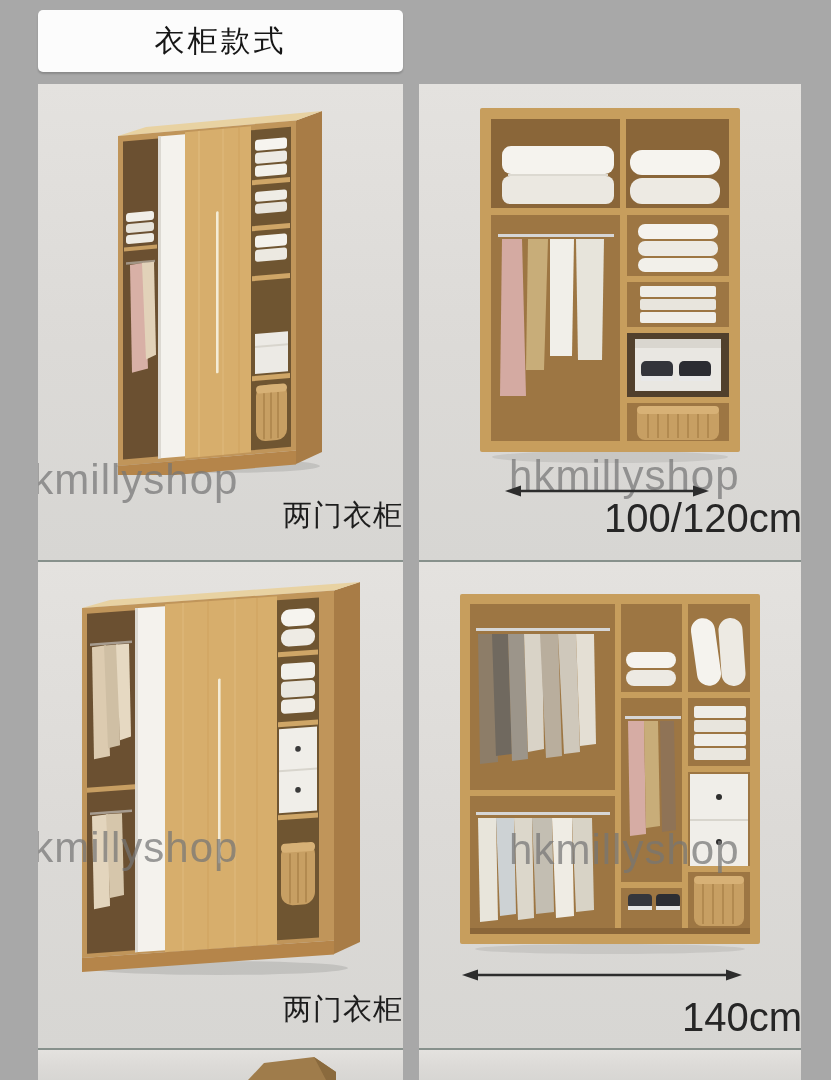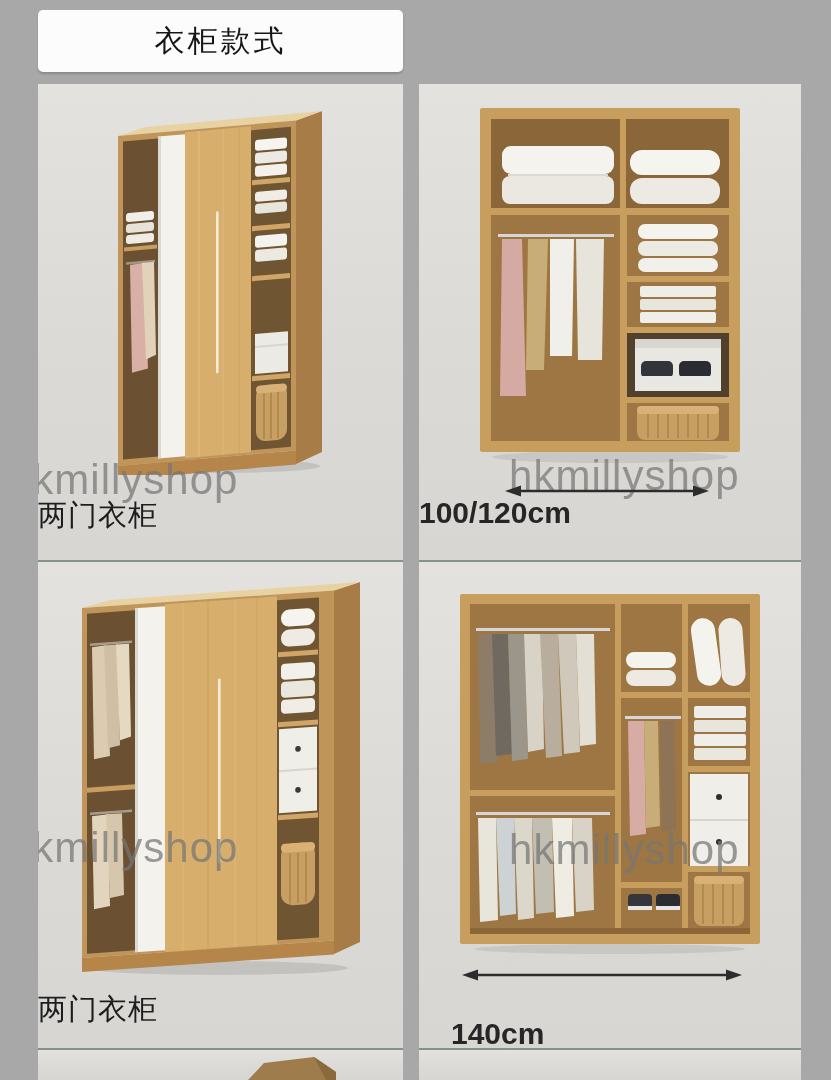--- a/index.html
+++ b/index.html
@@ -29,24 +29,24 @@
   .card-2 { top:562px;  height:486px; }
   .card-3 { top:1050px; height:30px;  }
 
   .divider { position:absolute; left:0; right:0; height:2px; background:#87918c; }
   .div-1 { top:560px; }
   .div-2 { top:1048px; }
 
   .photo { position:absolute; }
 
   .caption {
-    position:absolute; left:0; right:0; text-align:left;
+    position:absolute; left:0; right:0; text-align:right;
     color:#1d1d1d; font-size:29px; letter-spacing:1px;
   }
-  .caption-dim { font-size:30px; color:#262626; letter-spacing:0;font-weight:bold; }
+  .caption-dim { font-size:40px; color:#262626; letter-spacing:0; }
 
   .watermark {
     position:absolute; font-size:42px; color:#767676; opacity:0.72;
     letter-spacing:1px; white-space:nowrap; font-weight:400;
   }
   .wm-edge { left:-30px; }
   .wm-center { left:50%; transform:translateX(-44%); }
 
   .arrow-svg { position:absolute; }
 
@@ -286,21 +286,21 @@
         <rect x="262" y="290" width="2" height="40" fill="#b28a50"></rect>
         <rect x="272" y="290" width="2" height="40" fill="#b28a50"></rect>
         <rect x="10" y="334" width="280" height="6" fill="#8a6639"></rect>
       </svg>
       <div class="watermark wm-center" style="top:264px;">hkmillyshop</div>
       <svg class="arrow-svg" style="left:43px; top:406px;" width="280" height="14" viewBox="0 0 280 14">
         <line x1="10" y1="7" x2="270" y2="7" stroke="#2d2d2d" stroke-width="2.6"></line>
         <polygon points="0,7 16,1.5 16,12.5" fill="#2d2d2d"></polygon>
         <polygon points="280,7 264,1.5 264,12.5" fill="#2d2d2d"></polygon>
       </svg>
-      <div class="caption caption-dim" style="top:455px;padding-left:32px;">140cm</div>
+      <div class="caption caption-dim" style="top:433px;padding-left:32px;">140cm</div>
     </div>
 
     <div class="divider div-2"></div>
 
     <div class="card card-3"></div>
   </div>
 
   <div class="scroll-thumb"></div>
 </div>
 

